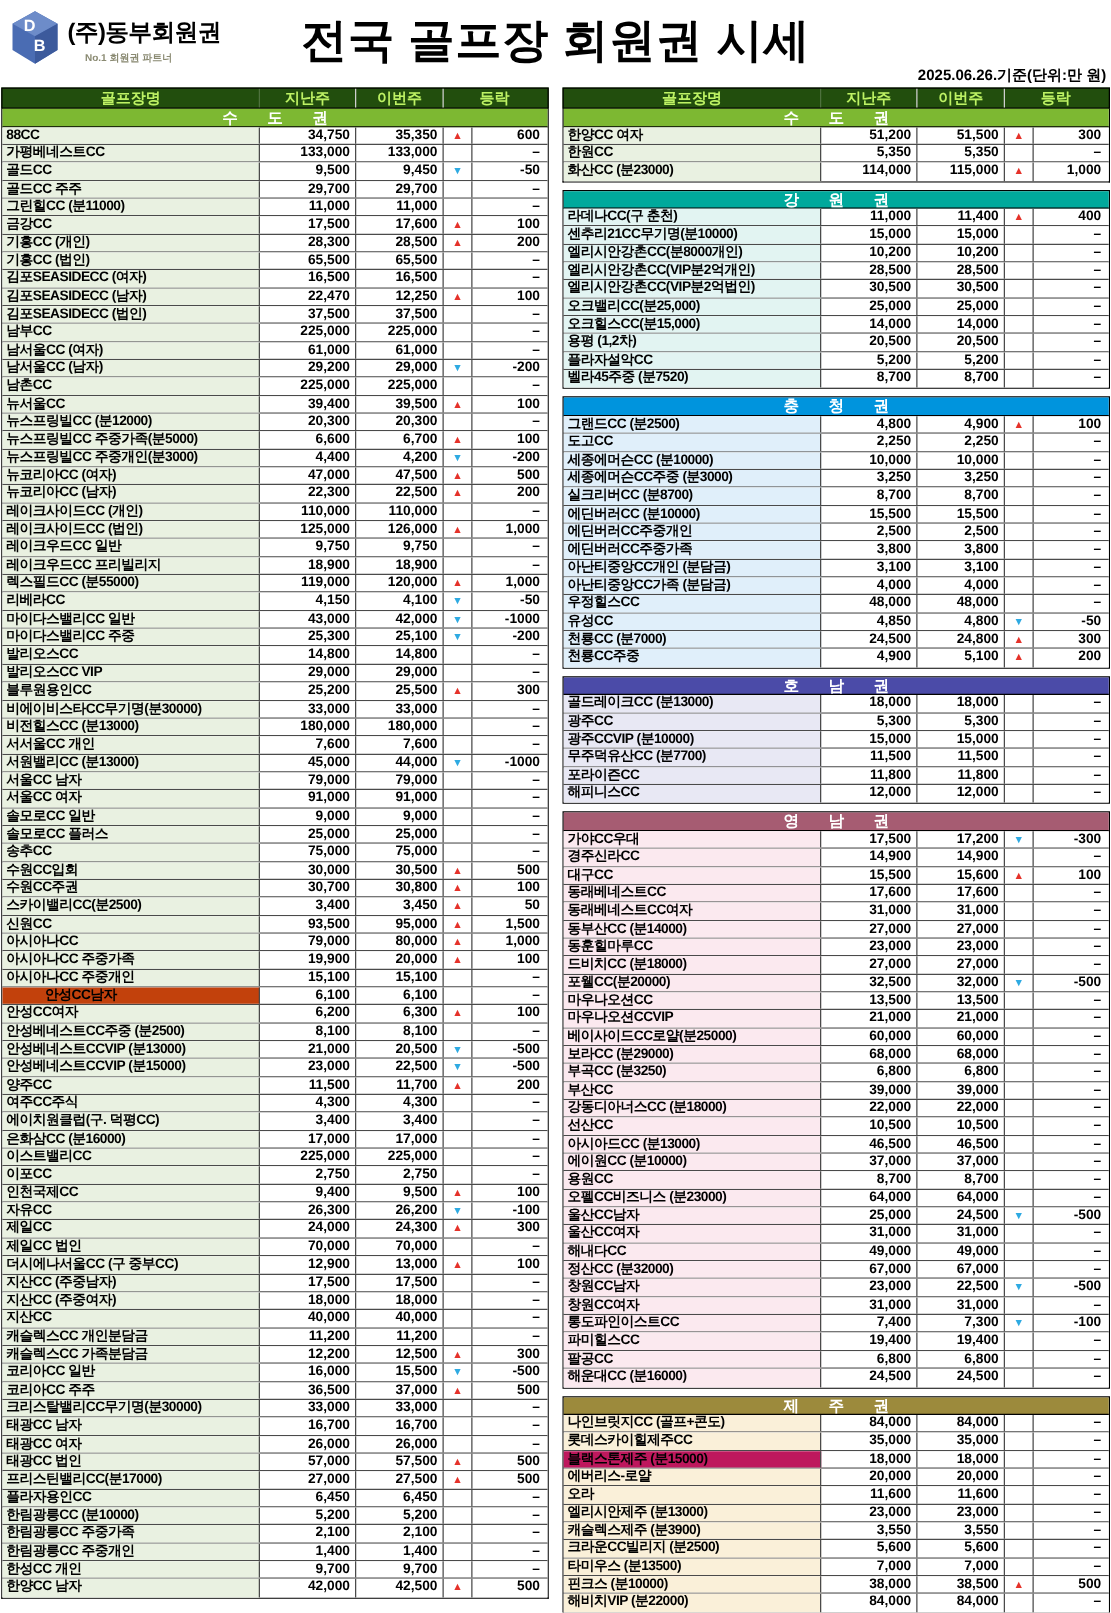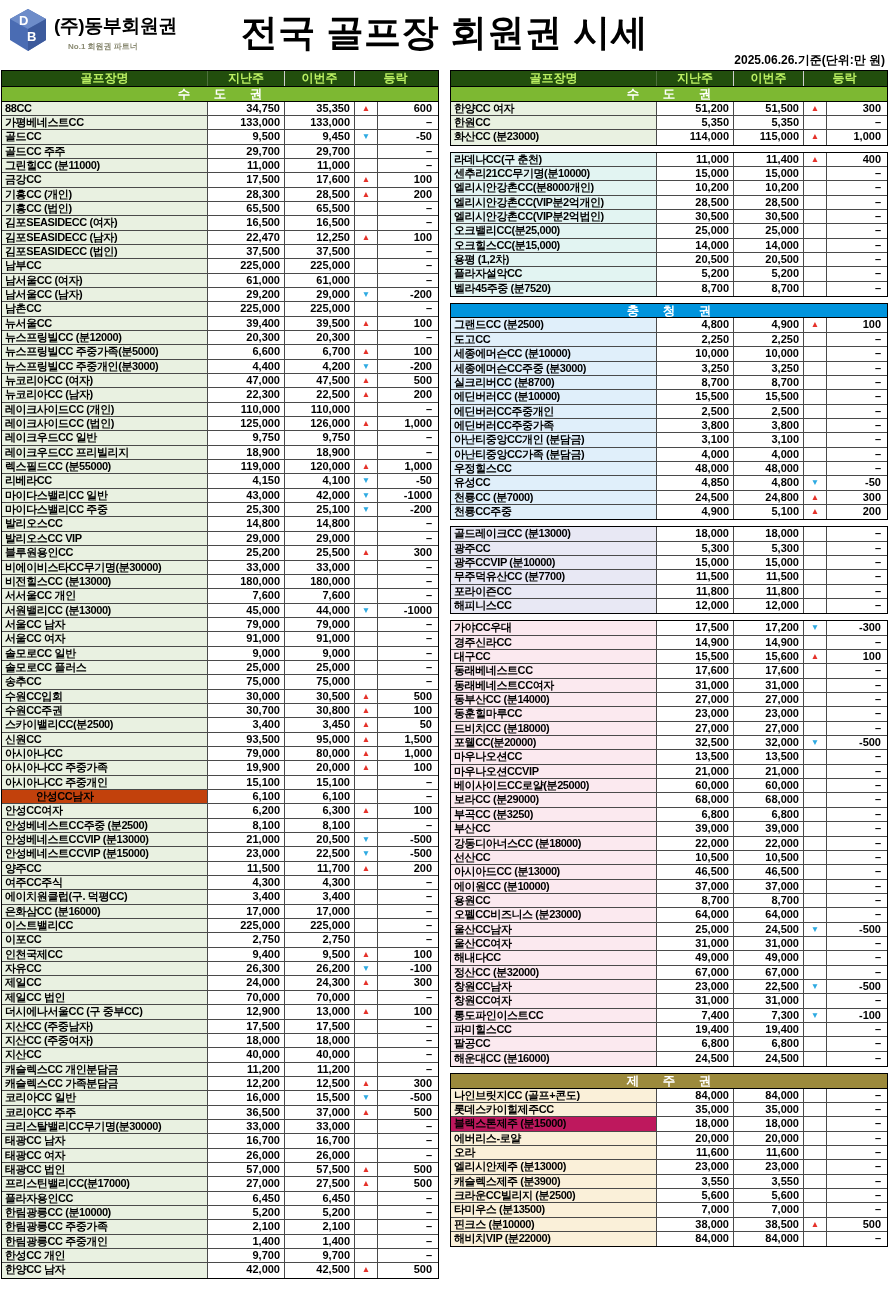--- a/index.html
+++ b/index.html
@@ -689,20 +689,21 @@
             </div>
             <div class="trow">
               <div class="cell c-name" style="background: rgb(233, 241, 225);">화산CC (분23000)</div>
               <div class="cell c-last c-num">114,000</div>
               <div class="cell c-this c-num">115,000</div>
               <div class="cell c-arrow arr-up">▲</div>
               <div class="cell c-chg c-num">1,000</div>
             </div>
           </div>
           <div class="section-block gap">
+            <div class="section-band" style="background: rgb(0, 169, 156);">강 원 권</div>
             <div class="trow">
               <div class="cell c-name" style="background: rgb(226, 244, 242);">라데나CC(구 춘천)</div>
               <div class="cell c-last c-num">11,000</div>
               <div class="cell c-this c-num">11,400</div>
               <div class="cell c-arrow arr-up">▲</div>
               <div class="cell c-chg c-num">400</div>
             </div>
             <div class="trow">
               <div class="cell c-name" style="background: rgb(226, 244, 242);">센추리21CC무기명(분10000)</div>
               <div class="cell c-last c-num">15,000</div>
@@ -862,20 +863,21 @@
             </div>
             <div class="trow">
               <div class="cell c-name" style="background: rgb(224, 239, 250);">천룡CC주중</div>
               <div class="cell c-last c-num">4,900</div>
               <div class="cell c-this c-num">5,100</div>
               <div class="cell c-arrow arr-up">▲</div>
               <div class="cell c-chg c-num">200</div>
             </div>
           </div>
           <div class="section-block gap">
+            <div class="section-band" style="background: rgb(75, 75, 168);">호 남 권</div>
             <div class="trow">
               <div class="cell c-name" style="background: rgb(232, 232, 244);">골드레이크CC (분13000)</div>
               <div class="cell c-last c-num">18,000</div>
               <div class="cell c-this c-num">18,000</div>
               <div class="cell c-arrow"></div>
               <div class="cell c-chg c-num">–</div>
             </div>
             <div class="trow">
               <div class="cell c-name" style="background: rgb(232, 232, 244);">광주CC</div>
               <div class="cell c-last c-num">5,300</div>
@@ -906,20 +908,21 @@
             </div>
             <div class="trow">
               <div class="cell c-name" style="background: rgb(232, 232, 244);">해피니스CC</div>
               <div class="cell c-last c-num">12,000</div>
               <div class="cell c-this c-num">12,000</div>
               <div class="cell c-arrow"></div>
               <div class="cell c-chg c-num">–</div>
             </div>
           </div>
           <div class="section-block gap">
+            <div class="section-band" style="background: rgb(166, 92, 114);">영 남 권</div>
             <div class="trow">
               <div class="cell c-name" style="background: rgb(251, 233, 239);">가야CC우대</div>
               <div class="cell c-last c-num">17,500</div>
               <div class="cell c-this c-num">17,200</div>
               <div class="cell c-arrow arr-down">▼</div>
               <div class="cell c-chg c-num">-300</div>
             </div>
             <div class="trow">
               <div class="cell c-name" style="background: rgb(251, 233, 239);">경주신라CC</div>
               <div class="cell c-last c-num">14,900</div>

